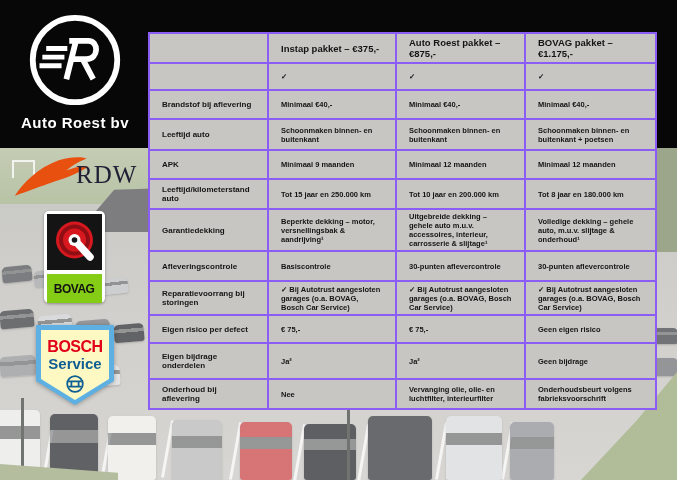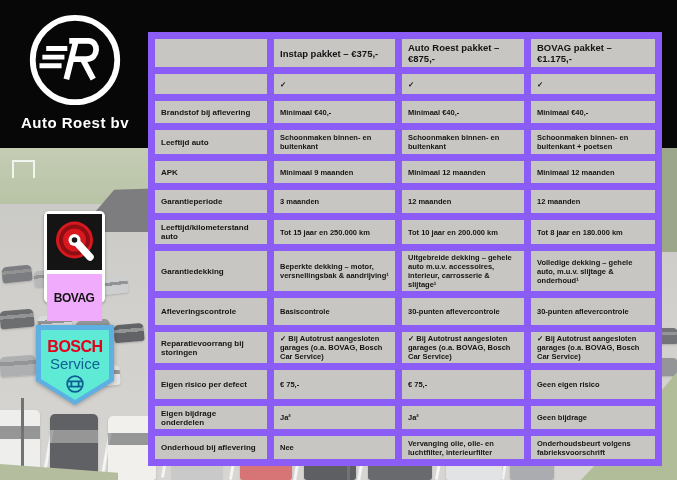--- a/index.html
+++ b/index.html
@@ -33,38 +33,38 @@
   .brand{position:absolute;left:0;top:0;width:150px;height:480px;z-index:5;}
   .ar-logo{position:absolute;left:27px;top:12px;width:96px;height:96px;}
   .company{position:absolute;left:0;top:114px;width:150px;text-align:center;color:#fff;
            font-size:15px;font-weight:bold;letter-spacing:.5px;}
   .rdw{position:absolute;left:10px;top:150px;width:140px;height:54px;}
   .rdw .wing{position:absolute;left:2px;top:4px;}
   .rdw-text{position:absolute;left:66px;top:11px;font-family:"Liberation Serif",serif;
             font-size:25px;color:#1f1f35;letter-spacing:1px;}
   .bovag{position:absolute;left:44px;top:211px;width:61px;height:92px;background:#fff;
          border-radius:5px;padding:3px;box-sizing:border-box;box-shadow:0 1px 3px rgba(0,0,0,.35);}
-  .bovag-band{height:47px;background:#f0abfc;display:flex;align-items:center;justify-content:center;}
+  .bovag-band{height:29px;background:#84cc16;display:flex;align-items:center;justify-content:center;}
   .bovag-band span{color:#131313;font-weight:bold;font-size:13px;letter-spacing:-.5px;
                    transform:scaleX(.92);display:inline-block;}
   .bosch{position:absolute;left:36px;top:325px;width:78px;height:80px;filter:drop-shadow(0 1px 2px rgba(0,0,0,.3));}
   .shield{position:absolute;inset:0;background:#5EB0E2;
           clip-path:polygon(0 0,100% 0,100% 70%,50% 100%,0 70%);}
-  .shield-in{position:absolute;left:5px;top:5px;width:68px;height:70px;background:#5eead4;
+  .shield-in{position:absolute;left:5px;top:5px;width:68px;height:70px;background:#fef9c3;
              clip-path:polygon(0 0,100% 0,100% 70%,50% 100%,0 70%);}
   .bosch-word{margin-top:8px;text-align:center;color:#E2001A;font-weight:bold;font-size:16px;
               letter-spacing:-.5px;}
-  .service-word{text-align:center;color:#0F5E93;font-size:15px;font-weight:normal;margin-top:-1px;}
+  .service-word{text-align:center;color:#0F5E93;font-size:15px;font-weight:bold;margin-top:-1px;}
   .emblem{display:block;margin:0 auto;}
 
   
   .pkg{position:absolute;left:148px;top:32px;width:507px;z-index:6;border-collapse:collapse;
        background:#c8c6c2;border:2px solid #2b2b29;table-layout:fixed;}
-  .pkg th,.pkg td{border:7px solid #8b5cf6;color:#141414;vertical-align:middle;
-                  padding:2px 6px;overflow:hidden;}
+  .pkg th,.pkg td{border:2px solid #8b5cf6;color:#141414;vertical-align:middle;
+                  padding:2px 12px;overflow:hidden;}
   .pkg th{font-size:9.5px;text-align:left;font-weight:bold;height:24px;}
   .pkg td{font-size:7.5px;line-height:9px;font-weight:bold;}
   .pkg td.lbl{font-size:8px;}
   .pkg tbody tr:nth-child(1){height:27px}
   .pkg tbody tr:nth-child(2){height:29px}
   .pkg tbody tr:nth-child(3){height:31px}
   .pkg tbody tr:nth-child(4){height:29px}
   .pkg tbody tr:nth-child(5){height:30px}
   .pkg tbody tr:nth-child(6){height:31px}
   .pkg tbody tr:nth-child(7){height:30px}
@@ -134,20 +134,26 @@
   <aside class="brand">
     <div class="ar-logo">
       <svg width="96" height="96" viewBox="0 0 100 100">
         <circle cx="50" cy="50" r="44" fill="none" stroke="#ffffff" stroke-width="6"></circle>
         <path d="M20 38 H42 M16 47 H39 M13 56 H36" stroke="#ffffff" stroke-width="5" fill="none"></path>
         <path d="M51 30 L41 70 M44 30 H64 C75 30 75 49 62 49 H47 M58 49 L69 70" stroke="#ffffff" stroke-width="6" fill="none"></path>
       </svg>
     </div>
     <div class="company">Auto Roest bv</div>
 
+    <div class="rdw">
+      <svg class="wing" width="84" height="48" viewBox="0 0 90 50">
+        <path d="M3 44 C12 30 28 14 50 6 C62 2 74 2 80 4 C70 8 64 12 58 17 C66 14 74 12 82 13 C72 19 64 23 54 26 C44 29 20 38 3 44 Z" fill="#E8500F"></path>
+      </svg>
+      <span class="rdw-text">RDW</span>
+    </div>
 
     <div class="bovag">
       <svg width="55" height="56" viewBox="0 0 55 56">
         <rect x="0" y="0" width="55" height="56" fill="#141414"></rect>
         <circle cx="27.5" cy="26" r="18.5" fill="#D7191F"></circle>
         <circle cx="27.5" cy="26" r="13.5" fill="none" stroke="#8f0e13" stroke-width="4"></circle>
         <path d="M27.5 26 L43 43" stroke="#ffffff" stroke-width="7.5" stroke-linecap="round"></path>
         <circle cx="27.5" cy="26" r="6" fill="#ffffff"></circle>
         <circle cx="27.5" cy="26" r="2.8" fill="#17171a"></circle>
       </svg>
@@ -204,26 +210,20 @@
         <td>Schoonmaken binnen- en buitenkant</td>
         <td>Schoonmaken binnen- en buitenkant + poetsen</td>
       </tr>
       <tr>
         <td class="lbl">APK</td>
         <td>Minimaal 9 maanden</td>
         <td>Minimaal 12 maanden</td>
         <td>Minimaal 12 maanden</td>
       </tr>
       <tr>
-        <td class="lbl">Garantieperiode</td>
-        <td>3 maanden</td>
-        <td>12 maanden</td>
-        <td>12 maanden</td>
-      </tr>
-      <tr>
         <td class="lbl">Leeftijd/kilometerstand auto</td>
         <td>Tot 15 jaar en 250.000 km</td>
         <td>Tot 10 jaar en 200.000 km</td>
         <td>Tot 8 jaar en 180.000 km</td>
       </tr>
       <tr>
         <td class="lbl">Garantiedekking</td>
         <td>Beperkte dekking – motor, versnellingsbak &amp; aandrijving¹</td>
         <td>Uitgebreide dekking – gehele auto m.u.v. accessoires, interieur, carrosserie &amp; slijtage¹</td>
         <td>Volledige dekking – gehele auto, m.u.v. slijtage &amp; onderhoud¹</td>

